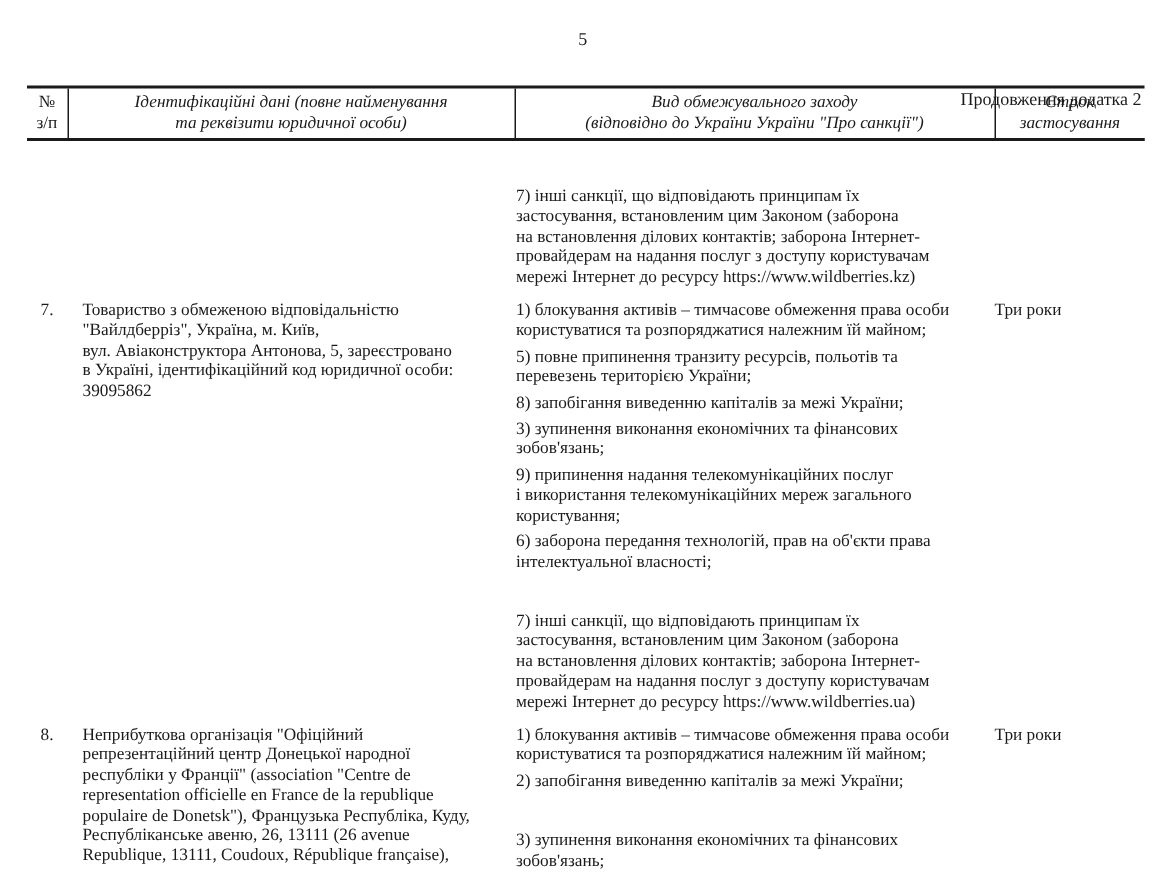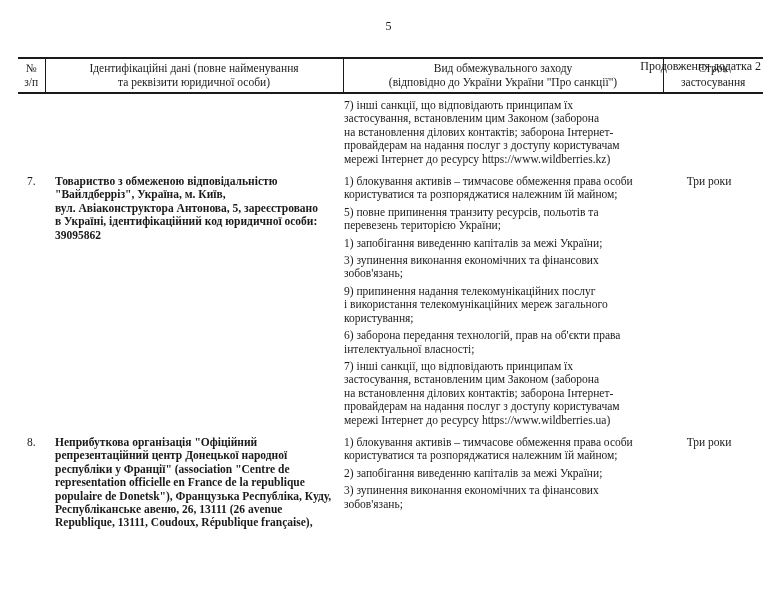--- a/index.html
+++ b/index.html
@@ -33,31 +33,31 @@
   thead th {
     border-top: 2px solid #1a1a1a;
     border-bottom: 2px solid #1a1a1a;
     font-weight: normal;
     text-align: center;
     vertical-align: middle;
     white-space: pre-line;
     padding: 3px 3px;
     height: 27px;
   }
-  thead th + th { border-left: 1.3px solid #1a1a1a; }
+  thead th + th { border-left: 1.3px solid #1a1a1a; font-style: italic; }
 
   tbody td { vertical-align: top; padding: 5px 0 0 0; }
   tbody tr + tr td { padding-top: 9px; }
 
   td.num      { padding-left: 9px; }
-  td.identity { padding-left: 10px; padding-right: 8px; white-space: pre-line; font-weight: bold; }
+  td.identity { padding-left: 10px; padding-right: 8px; white-space: pre-line; }
   td.sanctions{ padding-left: 1px;  padding-right: 4px; }
   .sanction-item { white-space: pre-line; margin-bottom: 4px; }
-  .sanction-item:last-child { margin-bottom: 0; }
-  td.term { text-align: center; padding-right: 8px; }
+  .sanction-item:last-child { margin-bottom: 0; margin-top: 26px; }
+  td.term { padding-right: 8px; }
 </style>
 </head>
 <body>
 
 <div class="page">
   <div class="page-head">
     <div class="page-number">5</div>
     <div class="appendix-label">Продовження додатка 2</div>
   </div>
 
@@ -99,21 +99,21 @@
     <td class="identity">Товариство з обмеженою відповідальністю
 "Вайлдберріз", Україна, м. Київ,
 вул. Авіаконструктора Антонова, 5, зареєстровано
 в Україні, ідентифікаційний код юридичної особи:
 39095862</td>
     <td class="sanctions">
             <div class="sanction-item">1) блокування активів – тимчасове обмеження права особи
 користуватися та розпоряджатися належним їй майном;</div>
             <div class="sanction-item">5) повне припинення транзиту ресурсів, польотів та
 перевезень територією України;</div>
-            <div class="sanction-item">1) запобігання виведенню капіталів за межі України;</div>
+            <div class="sanction-item">8) запобігання виведенню капіталів за межі України;</div>
             <div class="sanction-item">3) зупинення виконання економічних та фінансових
 зобов'язань;</div>
             <div class="sanction-item">9) припинення надання телекомунікаційних послуг
 і використання телекомунікаційних мереж загального
 користування;</div>
             <div class="sanction-item">6) заборона передання технологій, прав на об'єкти права
 інтелектуальної власності;</div>
             <div class="sanction-item">7) інші санкції, що відповідають принципам їх
 застосування, встановленим цим Законом (заборона
 на встановлення ділових контактів; заборона Інтернет-

